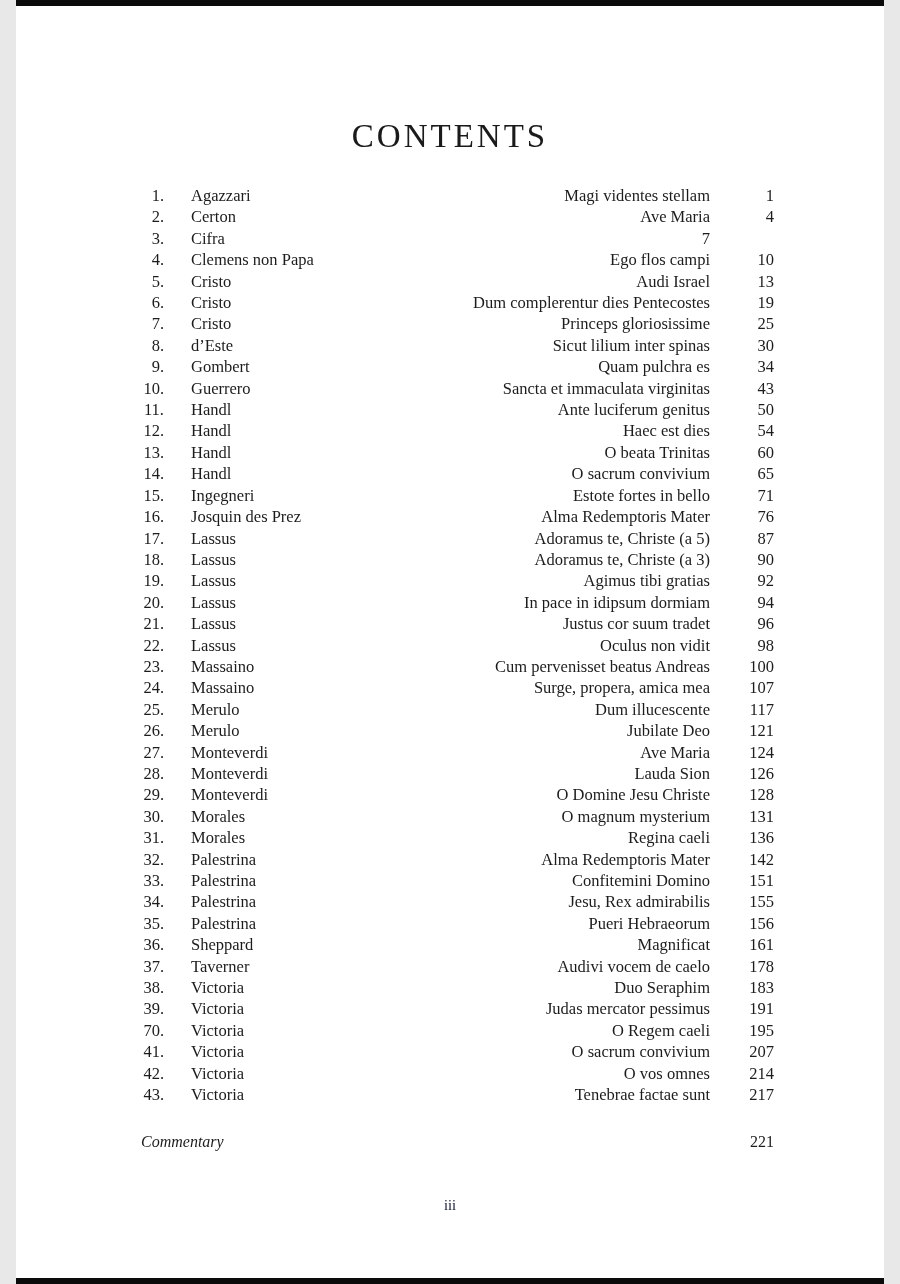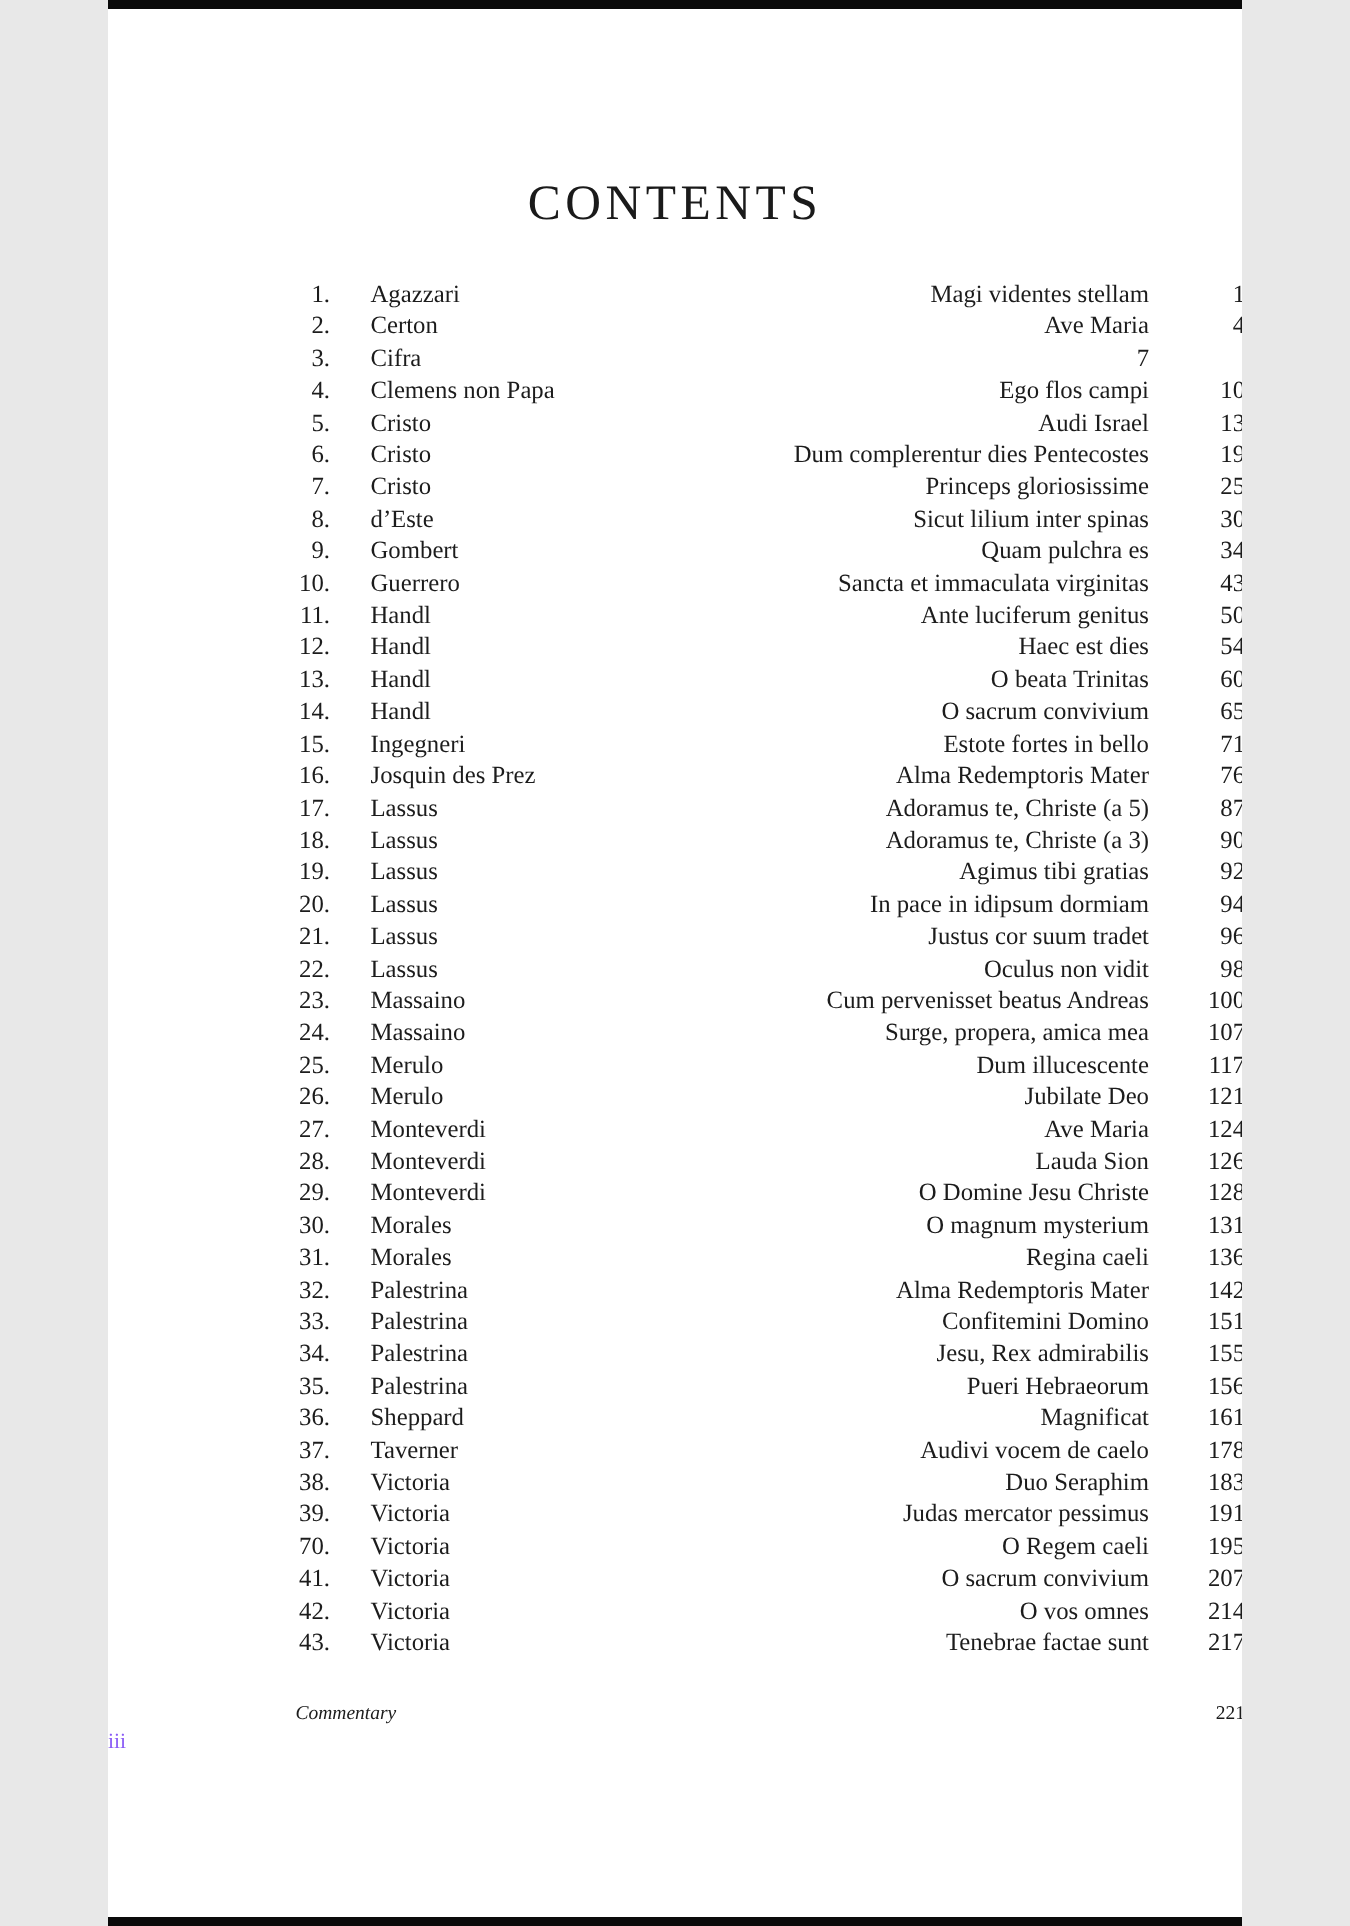--- a/index.html
+++ b/index.html
@@ -2,21 +2,21 @@
 <html><head>
 <meta charset="utf-8">
 <style>
   html, body {
     margin: 0;
     padding: 0;
     background: #e8e8e8;
   }
   .page {
     position: relative;
-    width: 756px;
+    width: 868px;
     height: 1284px;
     margin: 0 auto;
     background: #ffffff;
     font-family: "Liberation Serif", serif;
     color: #1c1c1c;
     overflow: hidden;
     box-sizing: border-box;
   }
   .scan-edge {
     position: absolute;
@@ -53,29 +53,31 @@
   }
   .row .composer { text-align: left; }
   .row .work { text-align: right; }
   .row .pg { text-align: right; }
 
   .commentary-row {
     display: grid;
     grid-template-columns: 1fr 64px;
     width: 633px;
     margin: 26px auto 0 125px;
-    font-size: 13px;
+    font-size: 16px;
     line-height: 21.4px;
   }
   .commentary-row .label { font-style: italic; }
   .commentary-row .pg { text-align: right; }
 
   .folio {
+    margin-top: 44px;
+    text-align: center;
     font-size: 14.5px;
-    color: #8b5cf6;
+    color: #0f172a;
   }
 </style>
 </head>
 <body>
 
 <div class="page">
   <div class="scan-edge top"></div>
 
   <h1 class="page-title">CONTENTS</h1>
 

